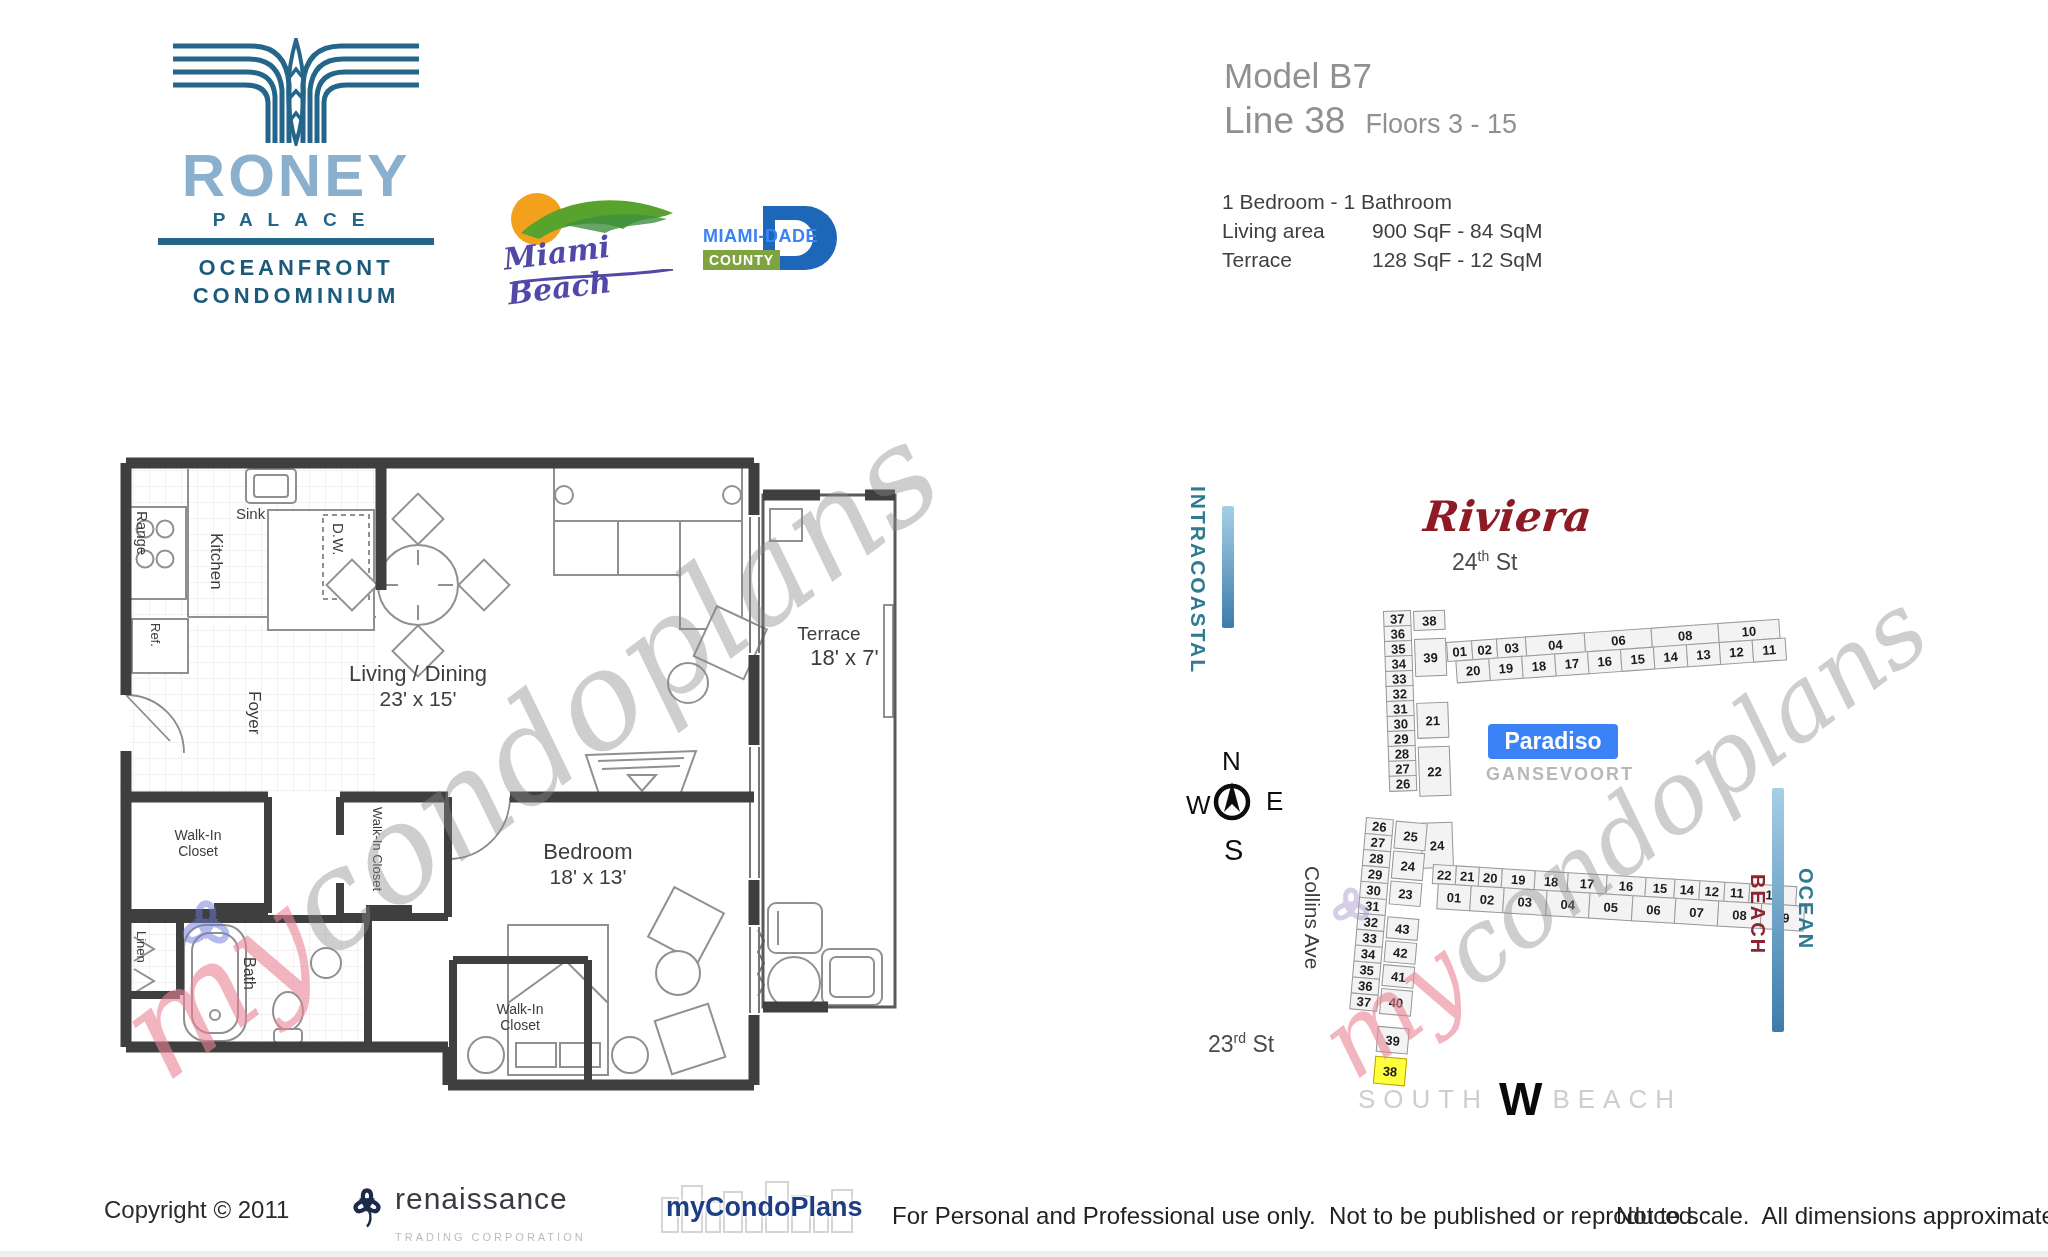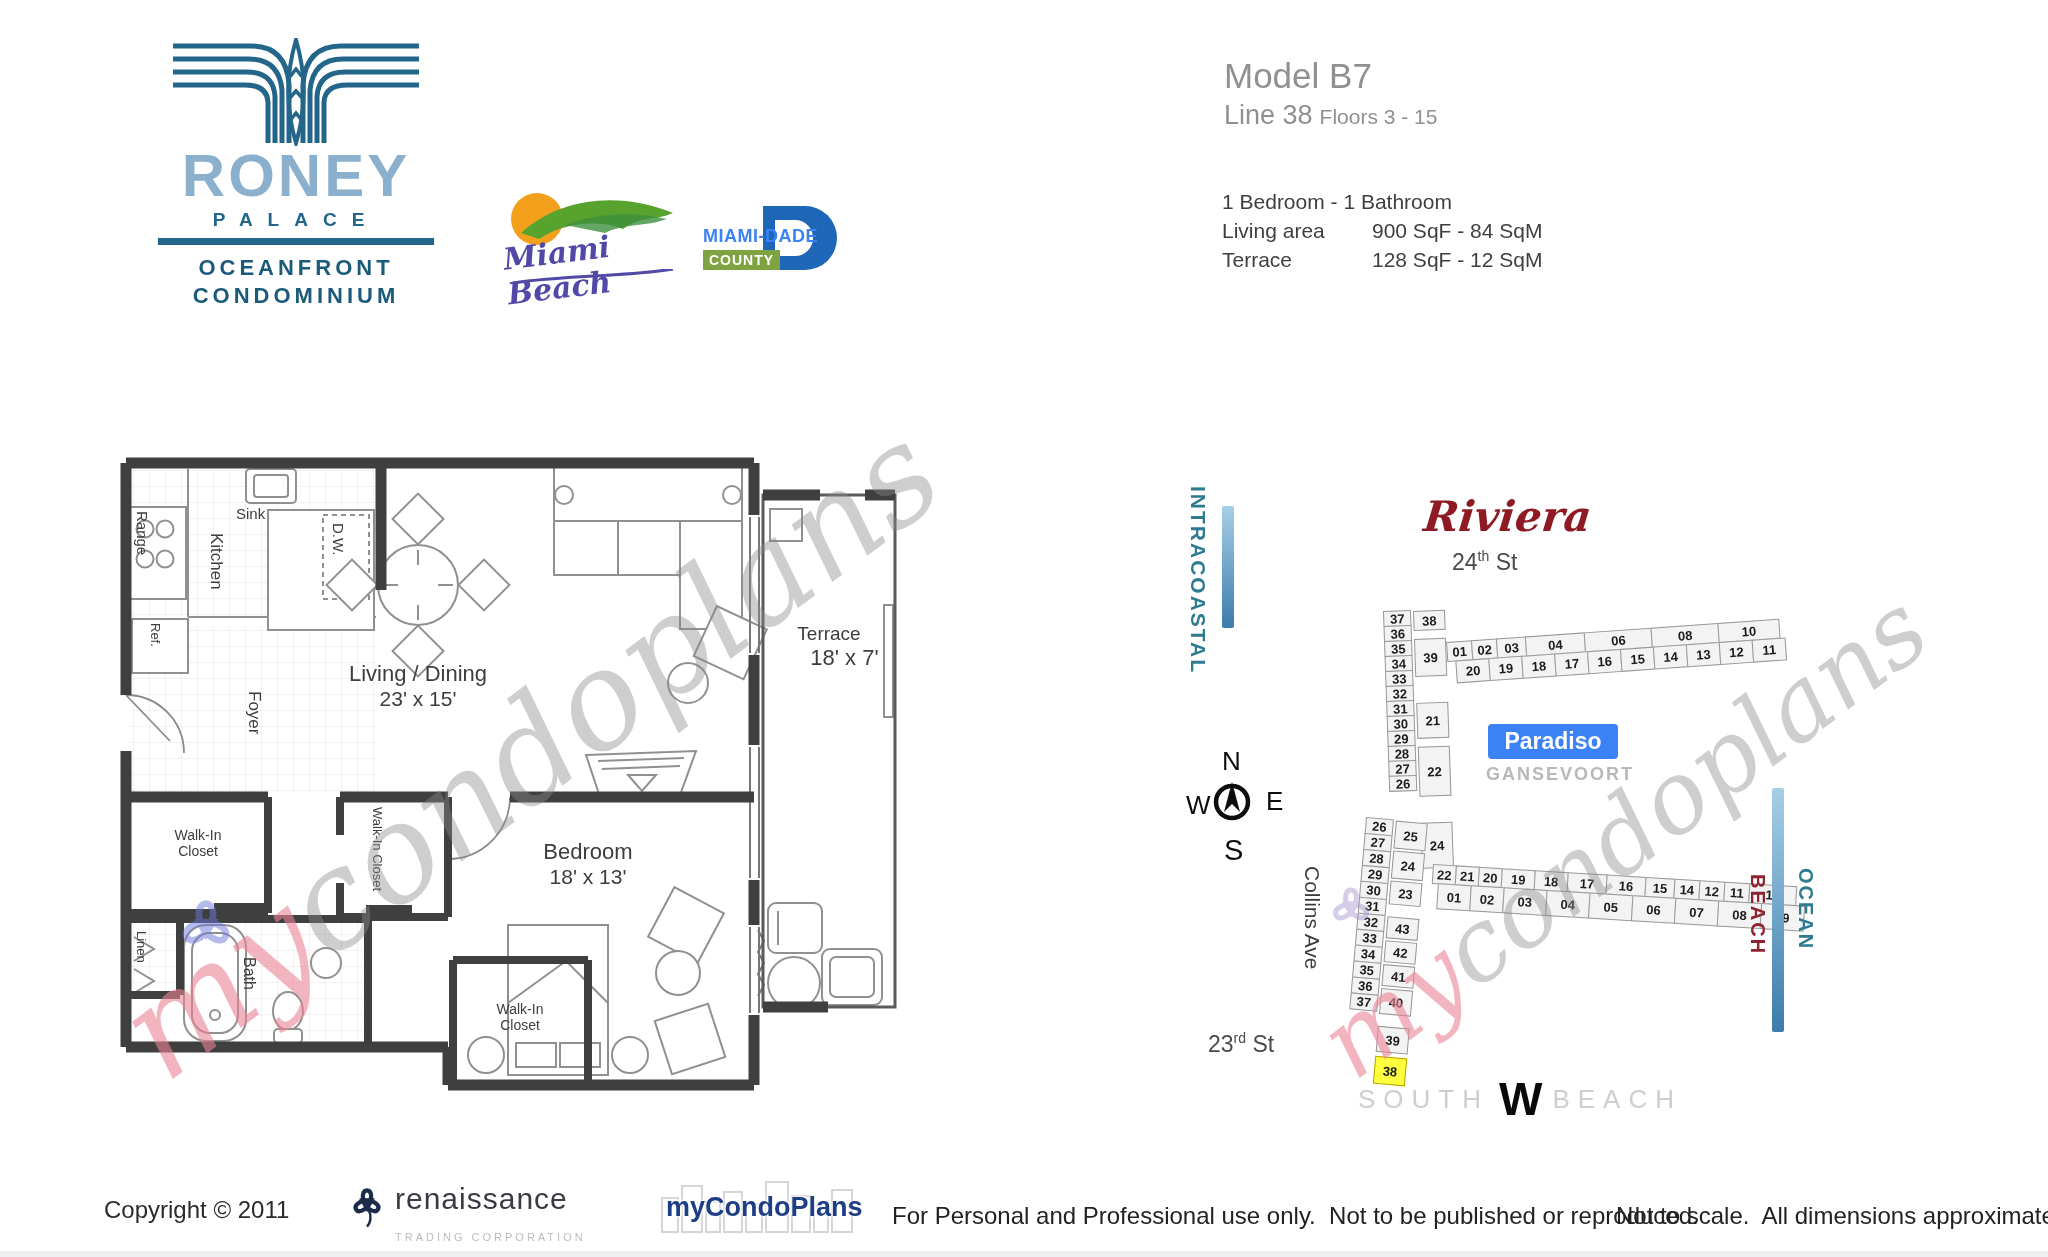--- a/index.html
+++ b/index.html
@@ -17,22 +17,22 @@
   .mb-script{position:absolute;left:0px;top:48px;font-family:"DejaVu Serif",serif;font-style:italic;
              font-weight:700;font-size:30px;color:#5148a8;transform:rotate(-7deg);}
   .md-logo{left:703px;top:206px;width:150px;height:72px;}
   .md-d{position:absolute;left:60px;top:0px;width:74px;height:64px;background:#1e66b8;border-radius:0 36px 36px 0;}
   .md-d-hole{position:absolute;left:72px;top:14px;width:38px;height:36px;background:#fff;border-radius:0 20px 20px 0;}
   .md-name{position:absolute;left:0px;top:20px;font-size:18px;font-weight:800;color:#3b82f6;letter-spacing:.5px;}
   .md-county{position:absolute;left:0px;top:44px;background:#7fa341;color:#fff;font-size:14px;font-weight:700;
              padding:2px 6px;letter-spacing:1px;}
   .hdr-model{left:1224px;top:56px;font-size:35px;color:#909090;font-weight:500;}
   .hdr-linerow{left:1224px;top:100px;display:flex;align-items:baseline;}
-  .hdr-line{font-size:27px;color:#909090;font-weight:500;}
-  .hdr-floors{font-size:21px;color:#909090;margin-left:7px;}
+  .hdr-line{font-size:37px;color:#909090;font-weight:500;}
+  .hdr-floors{font-size:27px;color:#909090;margin-left:20px;}
   .hdr-details{left:1222px;top:188px;font-size:21px;color:#3f3f3f;line-height:1.38;}
   .hdr-row{display:flex;}
   .hdr-lab{width:150px;}
   
   .plan{left:118px;top:455px;width:792px;height:640px;}
   .plabel{position:absolute;color:#3d3d3d;font-weight:500;}
   .center{text-align:center;}
   .big{font-size:22px;}
   .dim{font-size:21px;}
   

